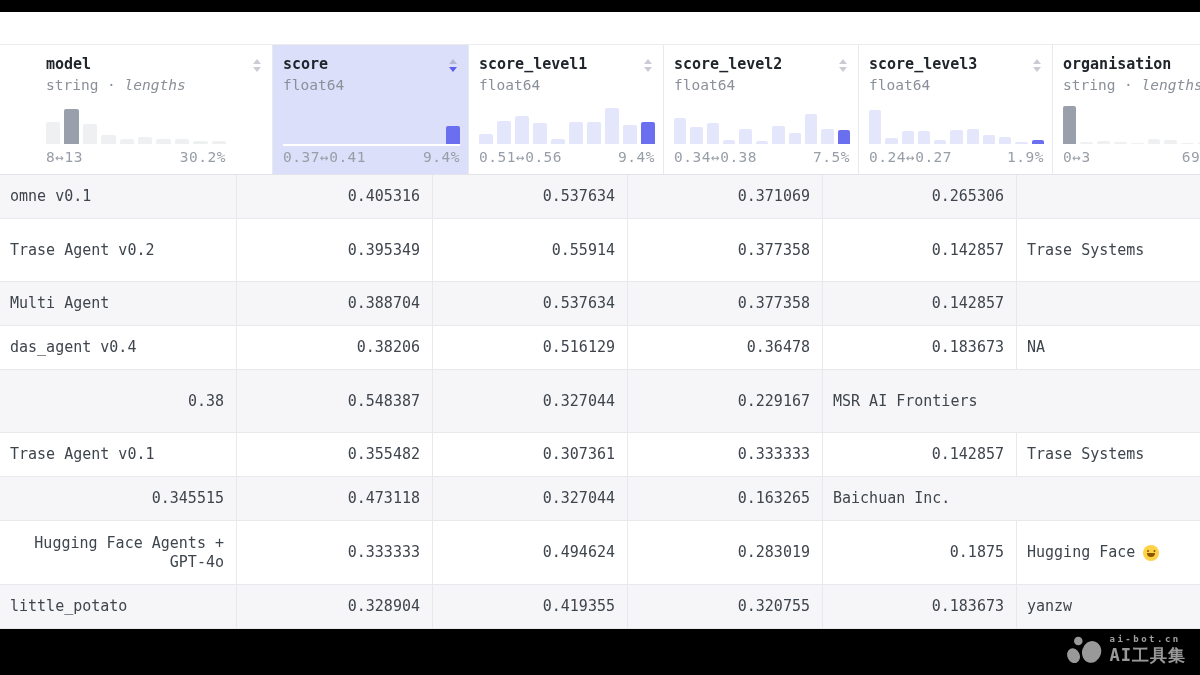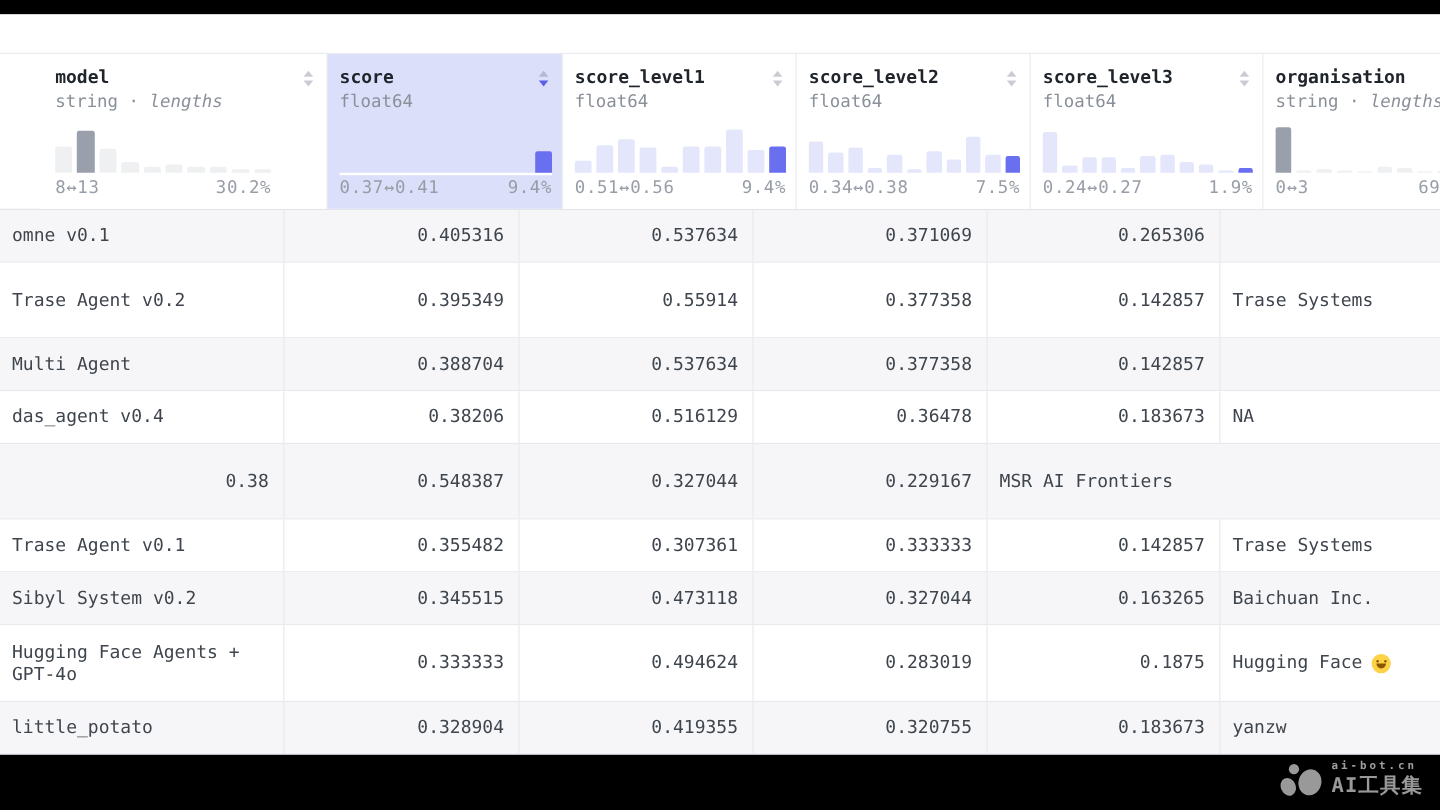--- a/index.html
+++ b/index.html
@@ -263,28 +263,27 @@
         </div>
         <div class="row" style="grid-template-columns: 237px 196px 195px 195px 194px 183px;">
           <div class="cell">Trase Agent v0.1</div>
           <div class="cell num">0.355482</div>
           <div class="cell num">0.307361</div>
           <div class="cell num">0.333333</div>
           <div class="cell num">0.142857</div>
           <div class="cell">Trase Systems</div>
         </div>
         <div class="row" style="grid-template-columns: 237px 196px 195px 195px 194px 183px;">
-          <div class="cell">Sibyl System v0.2</div>
           <div class="cell num">0.345515</div>
           <div class="cell num">0.473118</div>
           <div class="cell num">0.327044</div>
           <div class="cell num">0.163265</div>
           <div class="cell">Baichuan Inc.</div>
         </div>
-        <div class="row" style="grid-template-columns: 237px 196px 195px 195px 194px 183px;">
+        <div class="row" style="grid-template-columns: 237px 196px 195px 195px 194px 183px; text-align: right;">
           <div class="cell">Hugging Face Agents + GPT-4o</div>
           <div class="cell num">0.333333</div>
           <div class="cell num">0.494624</div>
           <div class="cell num">0.283019</div>
           <div class="cell num">0.1875</div>
           <div class="cell">
             <span>Hugging Face</span>
             <span class="hf-emoji"></span>
           </div>
         </div>

